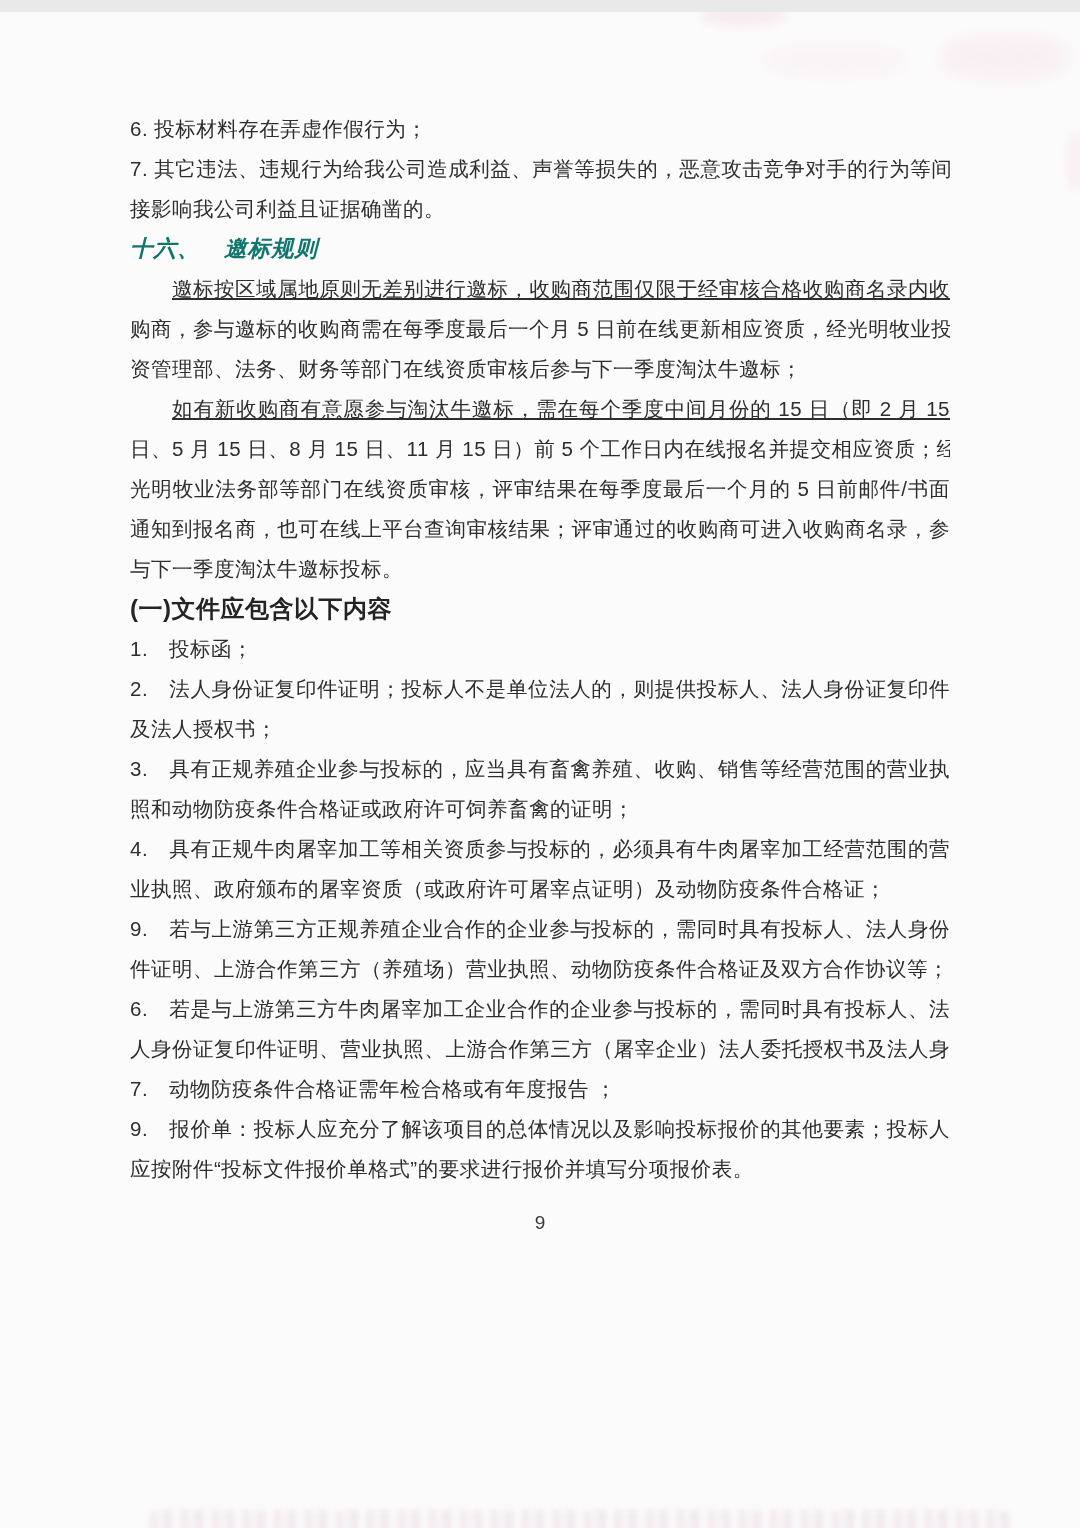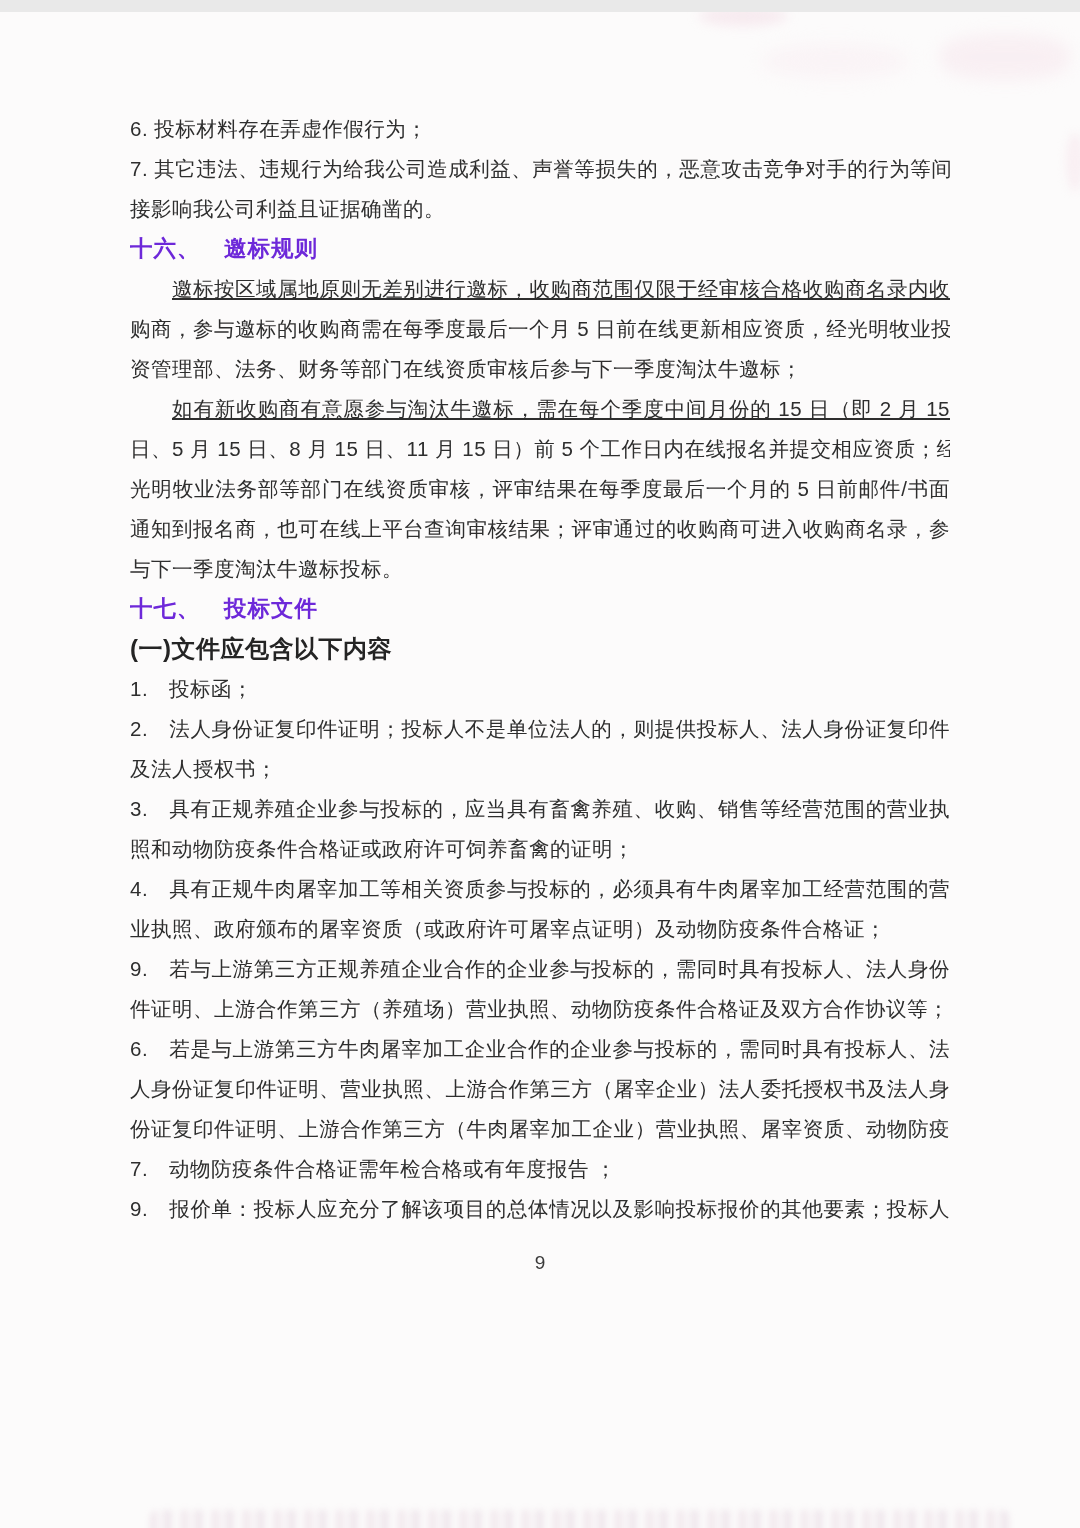--- a/index.html
+++ b/index.html
@@ -34,21 +34,21 @@
     text-align: left;
   }
 
   
   .j { text-align: justify; text-align-last: justify; }
 
   
   .ind { text-indent: 42px; text-decoration: underline; }
 
   
-  .hd { font-weight: bold; font-size: 22.5px; letter-spacing: 1px; color: #6d28d9; }
+  .hd { font-weight: bold; font-size: 22.5px; letter-spacing: 1px; color: #0f766e; font-style: italic; }
 
   
   .sub { font-weight: bold; font-size: 24px; color: #242424; }
 
   .page-number {
     margin-top: 14px;
     height: 40px;
     line-height: 40px;
     text-align: center;
     font-size: 19px;
@@ -122,23 +122,20 @@
     </div>
 
     <div>
       <div class="ln j ind">如有新收购商有意愿参与淘汰牛邀标，需在每个季度中间月份的 15 日（即 2 月 15</div>
       <div class="ln j">日、5 月 15 日、8 月 15 日、11 月 15 日）前 5 个工作日内在线报名并提交相应资质；经</div>
       <div class="ln j">光明牧业法务部等部门在线资质审核，评审结果在每季度最后一个月的 5 日前邮件/书面</div>
       <div class="ln j">通知到报名商，也可在线上平台查询审核结果；评审通过的收购商可进入收购商名录，参</div>
       <div class="ln">与下一季度淘汰牛邀标投标。</div>
     </div>
 
-    <div>
-      <div class="ln hd">十七、　投标文件</div>
-    </div>
 
     <div>
       <div class="ln sub">(一)文件应包含以下内容</div>
     </div>
 
     <div>
       <div class="ln">1.　投标函；</div>
     </div>
 
     <div>
@@ -157,28 +154,28 @@
     </div>
 
     <div>
       <div class="ln j">9.　若与上游第三方正规养殖企业合作的企业参与投标的，需同时具有投标人、法人身份</div>
       <div class="ln">件证明、上游合作第三方（养殖场）营业执照、动物防疫条件合格证及双方合作协议等；</div>
     </div>
 
     <div>
       <div class="ln j">6.　若是与上游第三方牛肉屠宰加工企业合作的企业参与投标的，需同时具有投标人、法</div>
       <div class="ln j">人身份证复印件证明、营业执照、上游合作第三方（屠宰企业）法人委托授权书及法人身</div>
-      <div class="ln j">份证复印件证明、上游合作第三方（牛肉屠宰加工企业）营业执照、屠宰资质、动物防疫</div>
     </div>
 
     <div>
       <div class="ln">7.　动物防疫条件合格证需年检合格或有年度报告 ；</div>
     </div>
 
 
     <div>
       <div class="ln j">9.　报价单：投标人应充分了解该项目的总体情况以及影响投标报价的其他要素；投标人</div>
+      <div class="ln">应按附件“投标文件报价单格式”的要求进行报价并填写分项报价表。</div>
     </div>
 
     <div class="page-number">9</div>
 
   </div>
 </div>
 
 </body></html>

